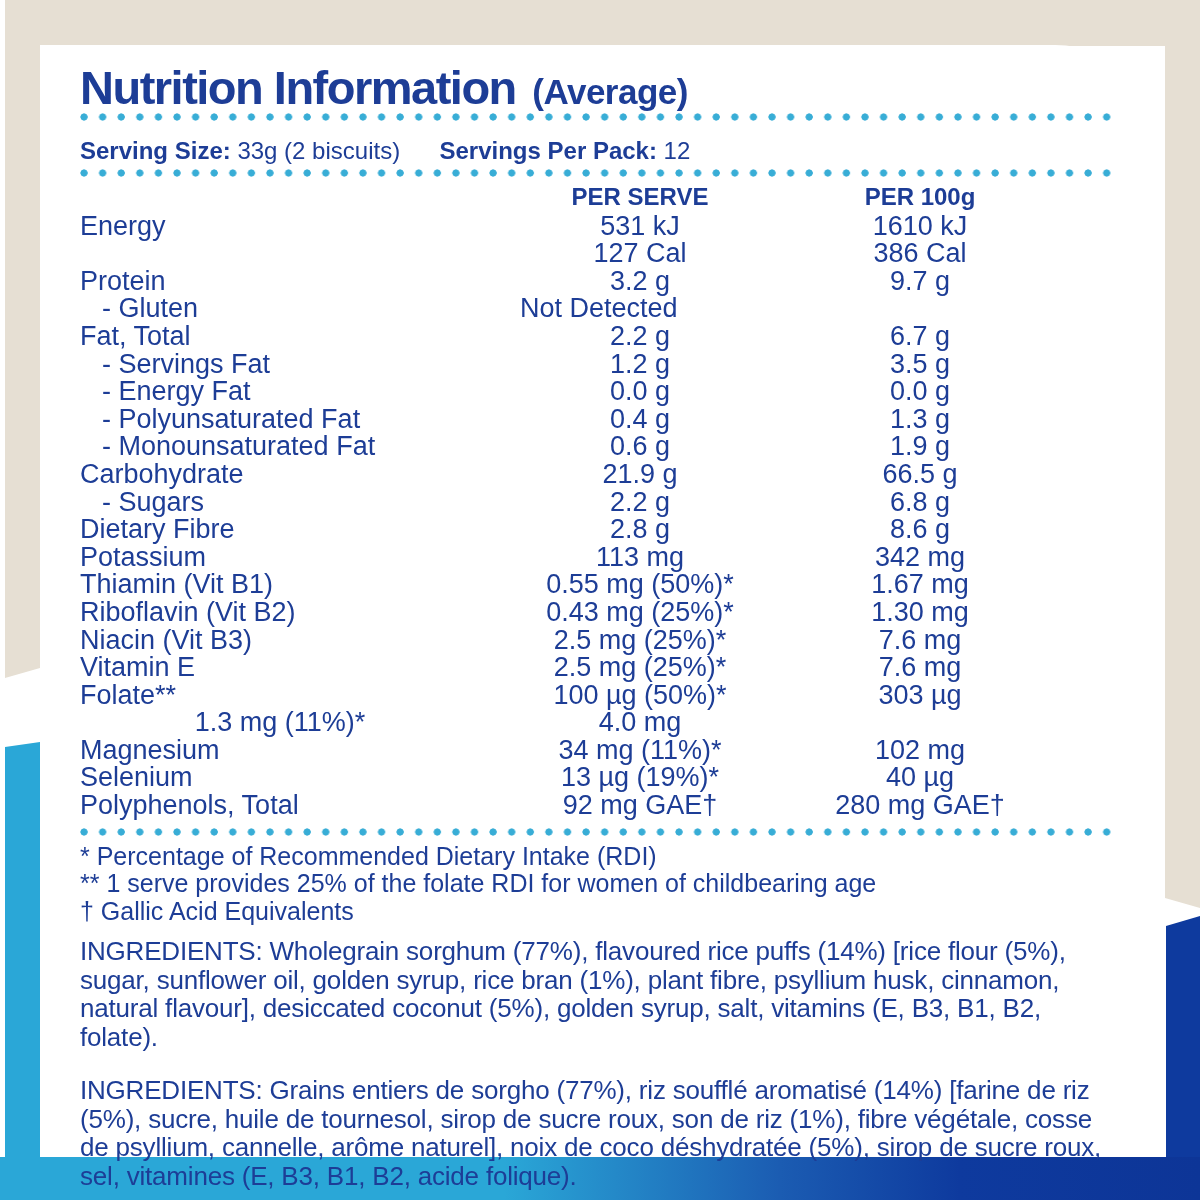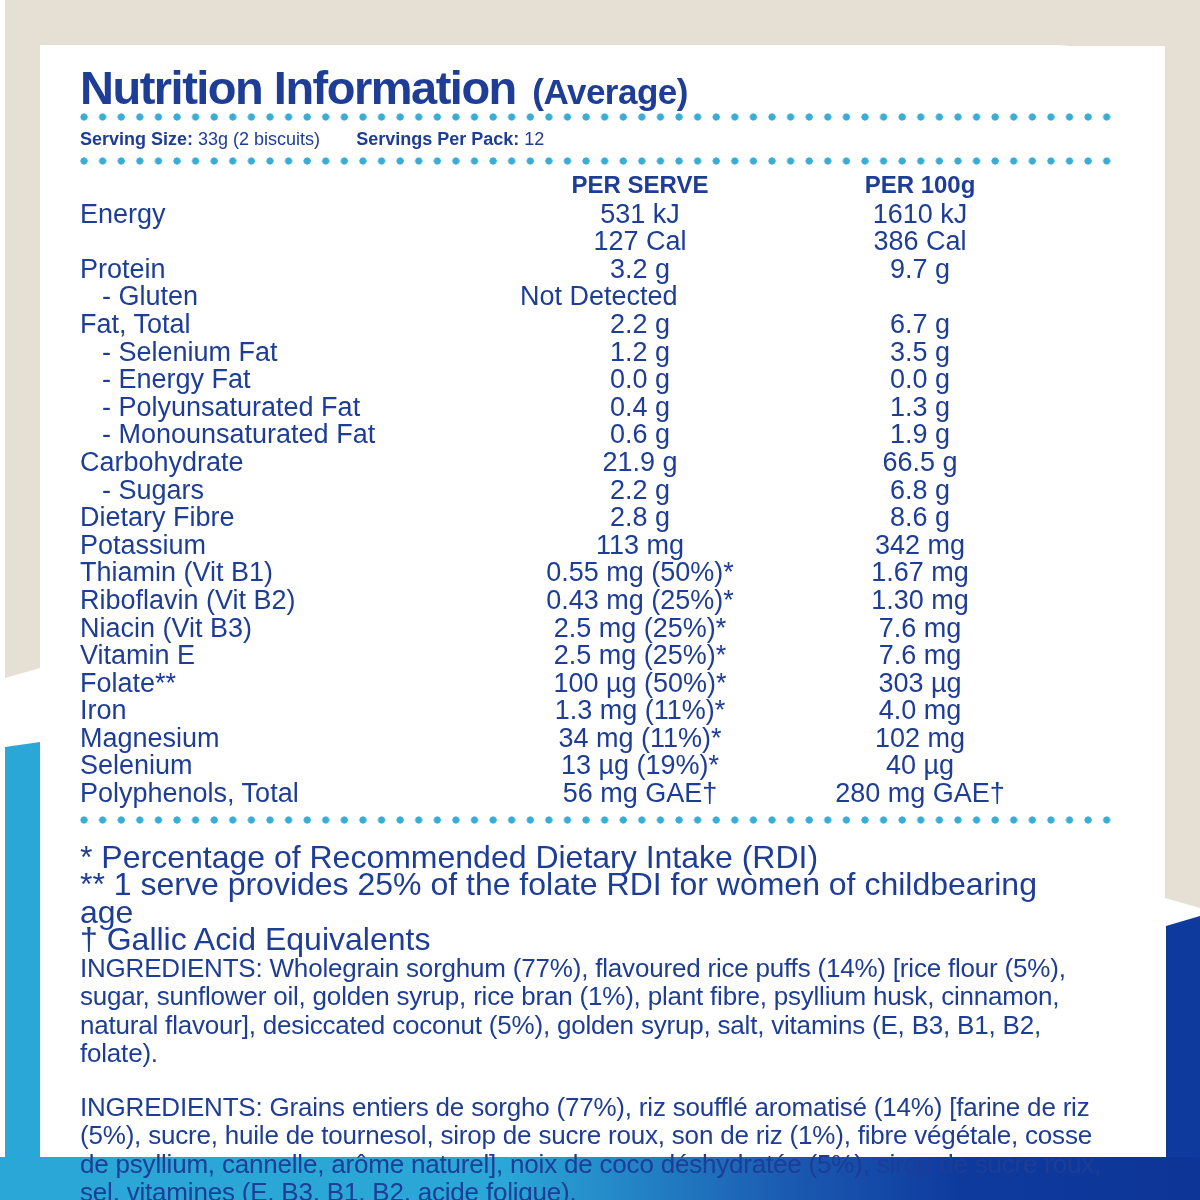--- a/index.html
+++ b/index.html
@@ -33,38 +33,38 @@
   .card-inner{padding:19px 66px 0 40px;}
   
   .title-line{height:48px;line-height:48px;white-space:nowrap;}
   .title-main{font-size:47px;font-weight:800;letter-spacing:-1.5px;}
   .title-suffix{font-size:35px;font-weight:800;letter-spacing:-0.5px;margin-left:12px;}
   
   .dotline{width:1040px;height:8px;margin-top:1px;
     background-image:radial-gradient(circle at 4px 4px,var(--dot-cyan) 3.3px,rgba(0,0,0,0) 3.9px);
     background-size:18.6px 8px;background-repeat:repeat-x;}
   
-  .serving-line{margin-top:4px;height:28px;line-height:28px;font-size:18px;white-space:nowrap;}
+  .serving-line{margin-top:16px;height:28px;line-height:28px;font-size:24px;white-space:nowrap;}
   .serving-line .bold{font-weight:700;}
   .serving-gap{display:inline-block;width:26px;}
   .dotline.second{margin-top:4px;}
   
   .ntable{margin-top:6px;}
   .nrow{display:grid;grid-template-columns:400px 320px 240px;height:27.6px;line-height:27.6px;font-size:27px;}
   .nrow.header{font-weight:700;font-size:24px;margin-bottom:2px;}
   .nlabel{text-align:left;white-space:nowrap;}
   .nlabel.indent{padding-left:22px;}
   .nserve,.nper100{text-align:center;white-space:nowrap;}
   .nspan{grid-column:2 / span 2;text-align:left;padding-left:40px;white-space:nowrap;}
   .dotline.third{margin-top:8px;}
   
-  .footnotes{margin-top:20px;font-size:32px;line-height:27.5px;}
+  .footnotes{margin-top:7px;font-size:25px;line-height:27.5px;}
   
   .ingredients{width:1032px;font-size:26px;line-height:28.5px;letter-spacing:-0.2px;}
-  .ingredients.en{}
+  .ingredients.en{margin-top:12px;}
   .ingredients.fr{margin-top:25px;}
 </style>
 </head>
 <body>
 
 <div class="bg-top"></div>
 <div class="bg-left"></div>
 <div class="bg-right"></div>
 <div class="cyan-left"></div>
 <div class="navy-right"></div>
@@ -115,21 +115,21 @@
           <div class="nrow">
             <span class="nlabel indent">- Gluten</span>
             <span class="nspan">Not Detected</span>
           </div>
           <div class="nrow">
             <span class="nlabel">Fat, Total</span>
             <span class="nserve">2.2 g</span>
             <span class="nper100">6.7 g</span>
           </div>
           <div class="nrow">
-            <span class="nlabel indent">- Selenium Fat</span>
+            <span class="nlabel indent">- Servings Fat</span>
             <span class="nserve">1.2 g</span>
             <span class="nper100">3.5 g</span>
           </div>
           <div class="nrow">
             <span class="nlabel indent">- Energy Fat</span>
             <span class="nserve">0.0 g</span>
             <span class="nper100">0.0 g</span>
           </div>
           <div class="nrow">
             <span class="nlabel indent">- Polyunsaturated Fat</span>
@@ -180,37 +180,36 @@
             <span class="nlabel">Vitamin E</span>
             <span class="nserve">2.5 mg (25%)*</span>
             <span class="nper100">7.6 mg</span>
           </div>
           <div class="nrow">
             <span class="nlabel">Folate**</span>
             <span class="nserve">100 µg (50%)*</span>
             <span class="nper100">303 µg</span>
           </div>
           <div class="nrow">
-            <span class="nlabel">Iron</span>
             <span class="nserve">1.3 mg (11%)*</span>
             <span class="nper100">4.0 mg</span>
           </div>
           <div class="nrow">
             <span class="nlabel">Magnesium</span>
             <span class="nserve">34 mg (11%)*</span>
             <span class="nper100">102 mg</span>
           </div>
           <div class="nrow">
             <span class="nlabel">Selenium</span>
             <span class="nserve">13 µg (19%)*</span>
             <span class="nper100">40 µg</span>
           </div>
           <div class="nrow">
             <span class="nlabel">Polyphenols, Total</span>
-            <span class="nserve">56 mg GAE†</span>
+            <span class="nserve">92 mg GAE†</span>
             <span class="nper100">280 mg GAE†</span>
           </div>
         </div>
     </div>
 
     <div class="dotline third"></div>
 
     <div class="footnotes" id="footnotes">
         <div>* Percentage of Recommended Dietary Intake (RDI)</div>
         <div>** 1 serve provides 25% of the folate RDI for women of childbearing age</div>

